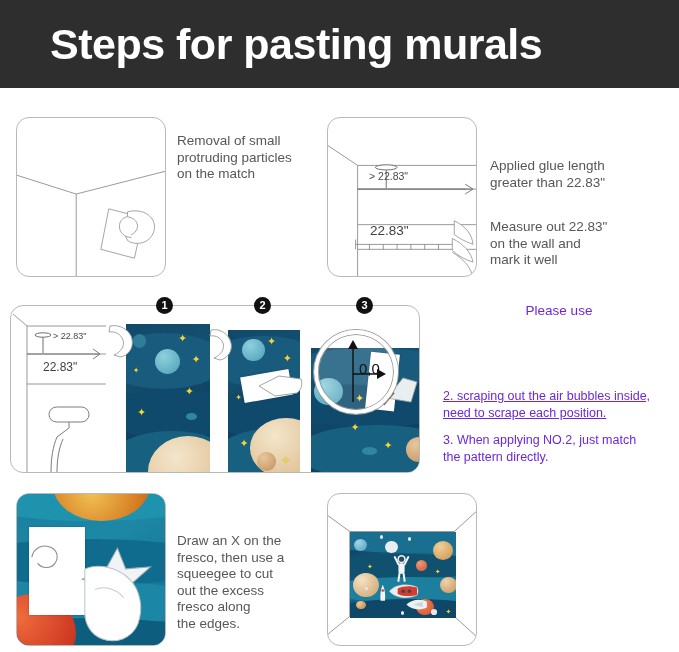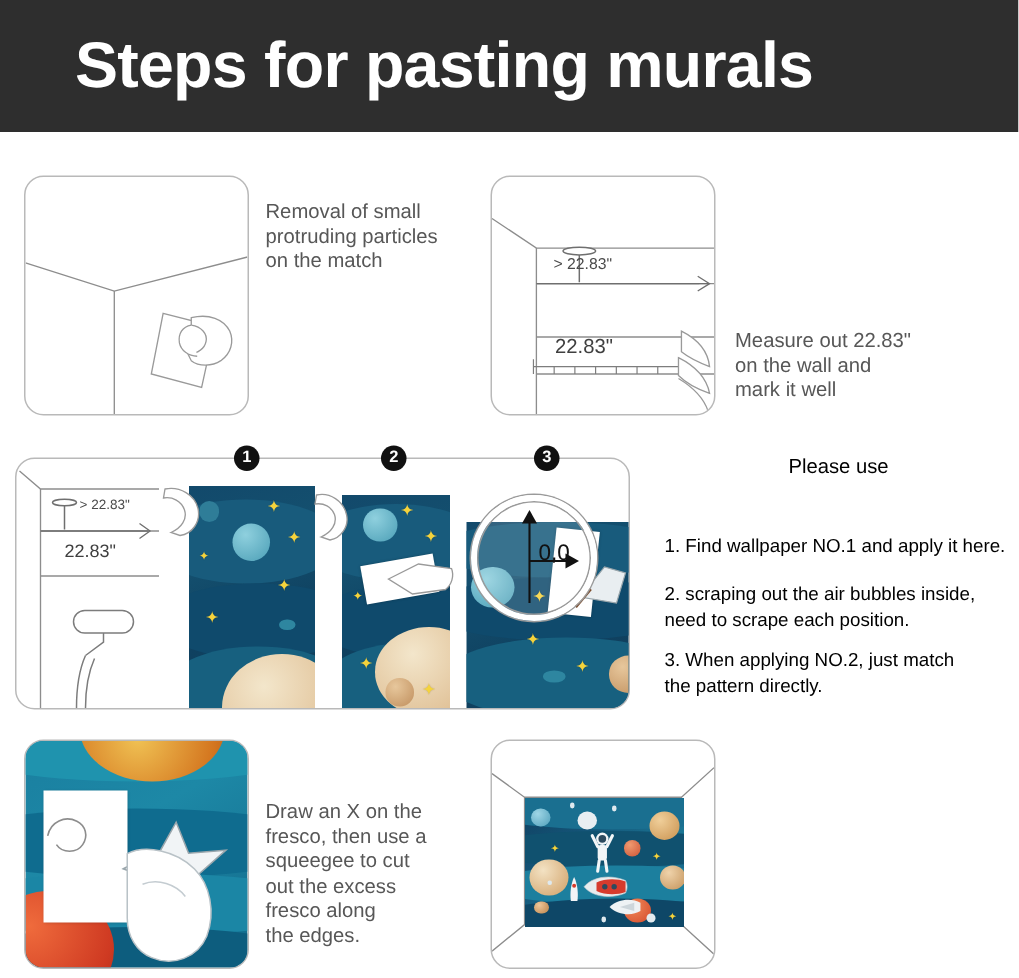--- a/index.html
+++ b/index.html
@@ -29,21 +29,21 @@
   }
 
   
   .txt{
     position:absolute;
     color:#575757;
     font-size:13.5px;
     line-height:16.5px;
     white-space:pre-line;
   }
-  .txt-mid{color:#000000;}
+  .txt-mid{color:#6d28d9;}
 
   
   .panel{
     position:absolute;
     border:1px solid #b9b9b9;
     border-radius:13px;
     background:#ffffff;
     box-sizing:border-box;
     overflow:hidden;
   }
@@ -165,20 +165,22 @@
 
       <g stroke="#9a9a9a" stroke-width="0.9" fill="#ffffff">
         <path d="M128 104 C140 110 146 118 147 128 C139 125 133 122 128 118 Z"></path>
         <path d="M126 122 C138 128 145 136 147 146 C138 143 131 139 126 134 Z"></path>
         <path d="M126 136 C136 142 143 149 146 158"></path>
       </g>
     </svg>
     <div class="txt" style="left:41px;top:50px;font-size:10.5px;color:#4a4a4a;">&gt; 22.83"</div>
     <div class="txt" style="left:42px;top:105px;font-size:13.5px;color:#3f3f3f;">22.83"</div>
   </div>
+  <div class="txt" style="left:490px;top:158px;width:185px;">Applied glue length
+greater than 22.83"</div>
   <div class="txt" style="left:490px;top:219px;width:185px;">Measure out 22.83"
 on the wall and
 mark it well</div>
 
   <div class="panel" style="left:10px;top:305px;width:410px;height:168px;">
 
     <svg style="position:absolute;left:0;top:0;width:95px;height:166px;" viewBox="0 0 95 166" preserveAspectRatio="none">
       <g stroke="#8d8d8d" stroke-width="0.9" fill="none">
         <path d="M2 8 L16 20 L95 20"></path>
         <path d="M16 20 L16 166"></path>
@@ -276,22 +278,21 @@
       </g>
     </svg>
     <div class="mag-label" style="left:348px;top:42px;margin-top:12px;">0,0</div>
   </div>
 
   <div class="badge" style="left:156px;top:297px;">1</div>
   <div class="badge" style="left:254px;top:297px;">2</div>
   <div class="badge" style="left:356px;top:297px;">3</div>
 
   <div class="txt txt-mid" style="left:443px;top:303px;width:232px;text-align:center;font-size:13.5px;">Please use</div>
-  <div class="txt txt-mid" style="left:443px;top:356px;width:236px;font-size:12.5px;">1. Find wallpaper NO.1 and apply it here.</div>
-  <div class="txt txt-mid" style="left:443px;top:388px;width:236px;font-size:12.5px;">2. scraping out the air bubbles inside,
+  <div class="txt txt-mid" style="left:443px;top:388px;width:236px;font-size:12.5px;text-decoration:underline;">2. scraping out the air bubbles inside,
 need to scrape each position.</div>
   <div class="txt txt-mid" style="left:443px;top:432px;width:236px;font-size:12.5px;">3. When applying NO.2, just match
 the pattern directly.</div>
 
   <div class="panel" style="left:16px;top:493px;width:150px;height:153px;padding:0;">
     <div class="art" style="left:0;top:0;width:100%;height:100%;
          background:linear-gradient(150deg,#1a7fa0 0%,#1d88a6 40%,#12698a 100%);">
       <div class="wave" style="left:-40%;top:-18%;width:180%;height:36%;background:#1f93ae;"></div>
       <div class="wave" style="left:-40%;top:30%;width:180%;height:30%;background:#0f6c8f;"></div>
       <div class="wave" style="left:-40%;top:58%;width:180%;height:28%;background:#1b86a5;"></div>

